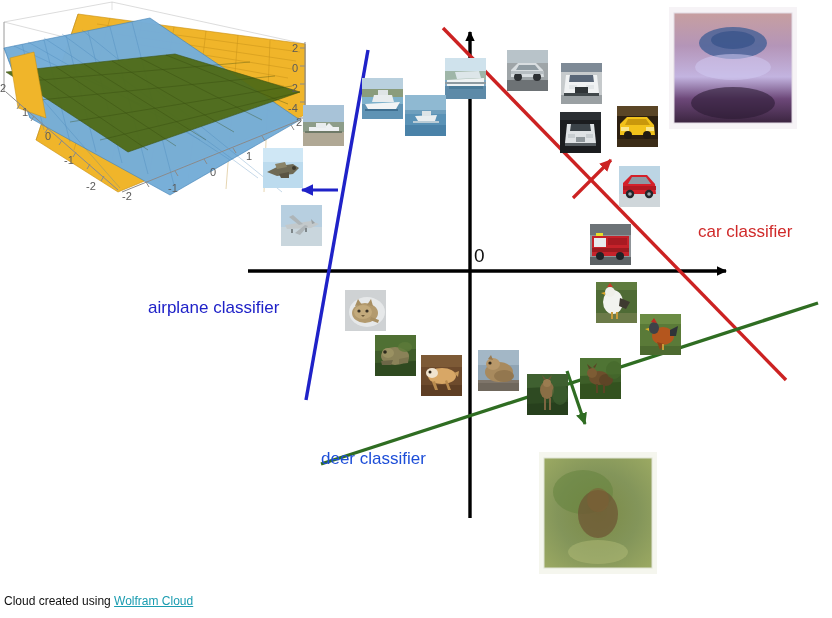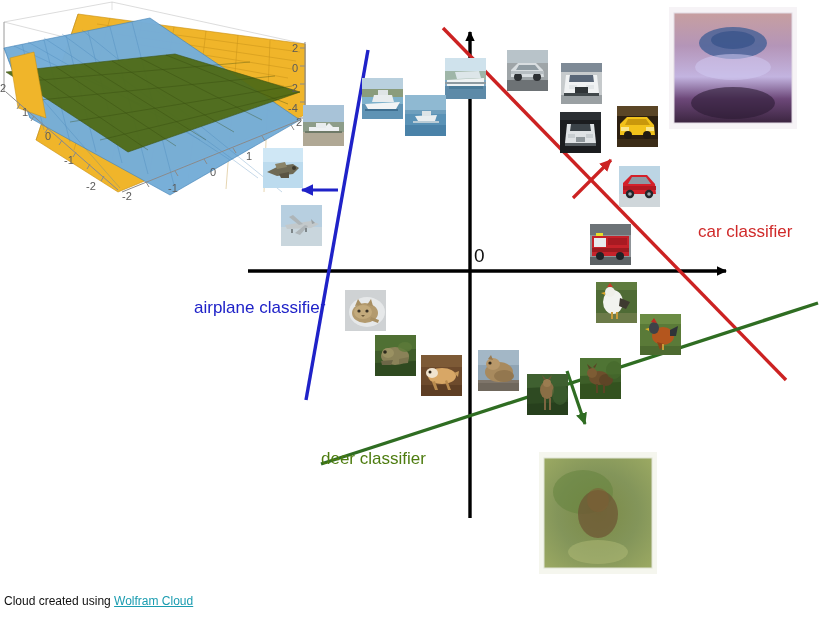--- a/index.html
+++ b/index.html
@@ -13,21 +13,21 @@
 
   .thumb{position:absolute;background-repeat:no-repeat;background-size:cover;
          image-rendering:pixelated;z-index:8;}
   .tmpl{position:absolute;image-rendering:pixelated;z-index:3;}
 
   .axlabel{position:absolute;z-index:9;font-size:19px;color:#111;}
 
   .clabel{position:absolute;z-index:10;font-size:17px;white-space:nowrap;}
   #lbl-airplane{color:#1f22c8;}
   #lbl-car{color:#d02a2a;}
-  #lbl-deer{color:#4d7c0f;}
+  #lbl-deer{color:#1d4ed8;}
 
   #plot3d{position:absolute;z-index:4;}
 
   #credit{position:absolute;left:4px;top:594px;font-size:12px;color:#111;z-index:12;
           white-space:nowrap;}
   #credit a{color:#1a9cb0;text-decoration:underline;text-align:center;}
 </style>
 </head>
 <body>
 
@@ -234,21 +234,21 @@
 
     <line x1="443" y1="28" x2="786" y2="380" stroke="#cc2222" stroke-width="3.4"></line>
     <line x1="573" y1="198" x2="611" y2="160" stroke="#cc2222" stroke-width="3.2" marker-end="url(#mk-red)"></line>
 
     <line x1="321" y1="464" x2="818" y2="303" stroke="#2f6d22" stroke-width="3.4"></line>
     <line x1="567" y1="371" x2="585" y2="424" stroke="#2f6d22" stroke-width="3.2" marker-end="url(#mk-green)"></line>
   </svg>
 
   <div class="axlabel" style="left:474px;top:245px;">0</div>
 
-  <div class="clabel" id="lbl-airplane" style="left:148px;top:298px;margin-left:46px;">airplane classifier</div>
+  <div class="clabel" id="lbl-airplane" style="left:148px;top:298px;">airplane classifier</div>
   <div class="clabel" id="lbl-car" style="left:698px;top:222px;">car classifier</div>
   <div class="clabel" id="lbl-deer" style="left:321px;top:449px;">deer classifier</div>
 
   <svg class="thumb" style="left:303px;top:105px;" width="41" height="41" viewBox="0 0 41 41">
     <rect width="41" height="41" fill="#9fb9cf"></rect>
     <rect y="0" width="41" height="17" fill="#a8c3d8"></rect>
     <rect y="17" width="41" height="10" fill="#8d9d8a"></rect>
     <rect y="27" width="41" height="14" fill="#b0a895"></rect>
     <path d="M6 22 L22 22 L26 18 L30 22 L36 22 L36 26 L6 26 Z" fill="#eef1f3"></path>
     <rect x="13" y="18" width="10" height="5" fill="#e8ecee"></rect>

